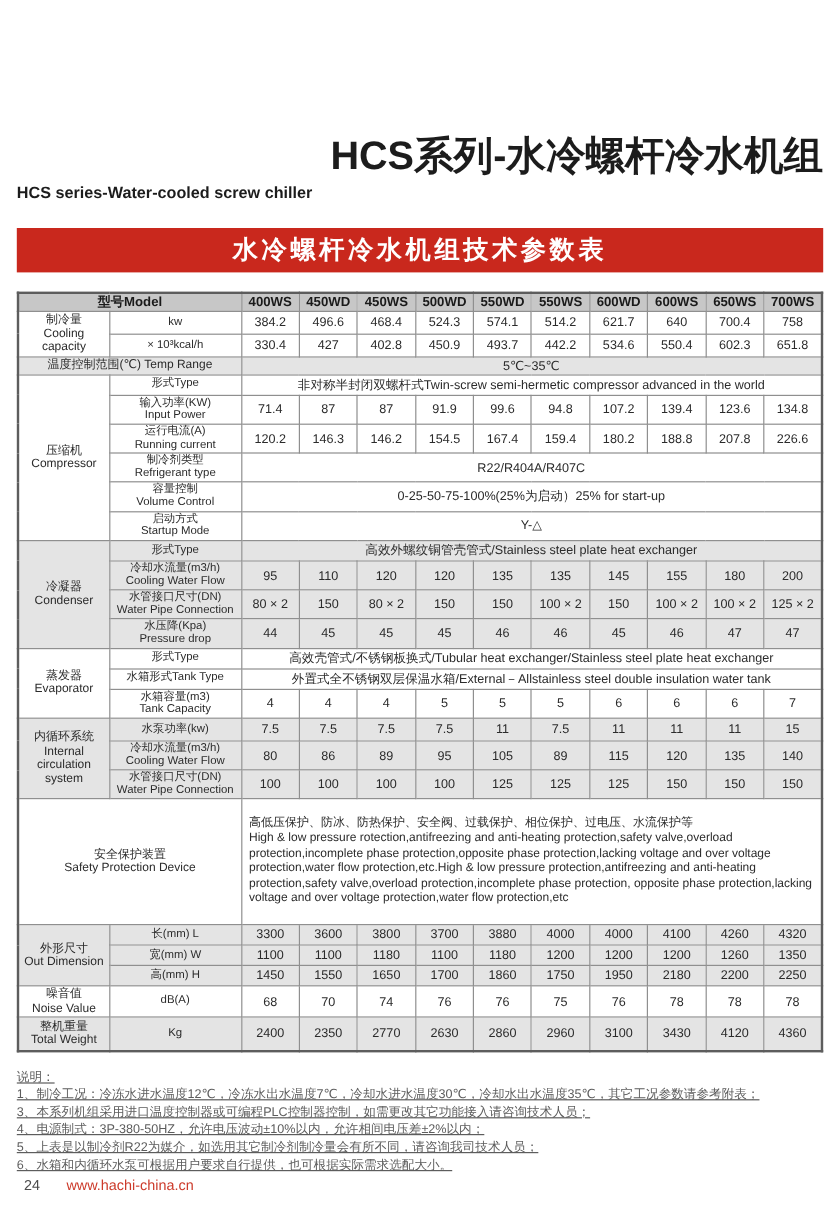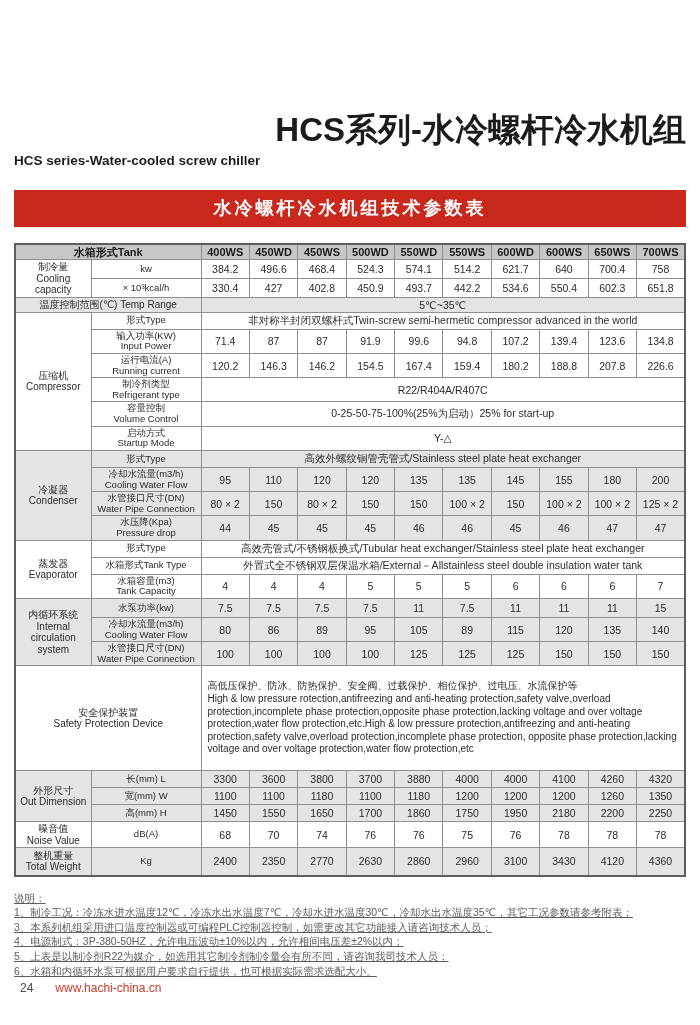--- a/index.html
+++ b/index.html
@@ -1,21 +1,21 @@
 <!DOCTYPE html>
 <html><head>
 <meta charset="utf-8">
 <style>
   html,body{margin:0;padding:0;background:#fff;}
   .page{position:relative;width:700px;height:1025px;background:#ffffff;overflow:hidden;
         font-family:"Liberation Sans","DejaVu Sans",sans-serif;}
   .content{padding:0 14px;}
   .title{margin:0;padding-top:110px;font-size:33px;font-weight:bold;color:#1c1c1c;line-height:1.2;text-align:right;}
   .subtitle{margin-top:3px;font-size:13.5px;font-weight:bold;color:#1c1c1c;}
-  .banner{margin-top:22px;height:37px;background:#c9281d;color:#ffffff;font-size:18px;font-weight:bold;
+  .banner{margin-top:22px;height:37px;background:#c9281d;color:#ffffff;font-size:21px;font-weight:bold;
           display:flex;align-items:center;justify-content:center;letter-spacing:3px;}
   table.spec{width:672px;margin-top:16px;border-collapse:collapse;table-layout:fixed;border:2px solid #5d5d5d;}
   table.spec td{border:1px solid #8f8f8f;text-align:center;vertical-align:middle;color:#2b2b2b;
                 padding:1px 2px;overflow:hidden;}
   tr.sec-start td{border-top:1.8px solid #5d5d5d;}
   tr.header-row td{background:#c7c7c7;font-weight:bold;font-size:11px;color:#1a1a1a;}
   tr.shade td{background:#e4e4e4;}
   tr.plain td{background:#ffffff;}
   td.val{font-size:10.5px;}
   td.row-lbl{font-size:9.5px;line-height:1.12;}
@@ -37,21 +37,21 @@
     <div class="banner">
       <span>水冷螺杆冷水机组技术参数表</span>
     </div>
     <table class="spec">
       <colgroup>
         <col style="width:76px">
           <col style="width:110px">
       </colgroup>
       <tbody id="spec-body">
           <tr class="header-row sec-start" style="height: 16px;">
-            <td class="sec-lbl" colspan="2">水箱形式Tank</td>
+            <td class="sec-lbl" colspan="2">型号Model</td>
             <td class="val">400WS</td>
             <td class="val">450WD</td>
             <td class="val">450WS</td>
             <td class="val">500WD</td>
             <td class="val">550WD</td>
             <td class="val">550WS</td>
             <td class="val">600WD</td>
             <td class="val">600WS</td>
             <td class="val">650WS</td>
             <td class="val">700WS</td>

